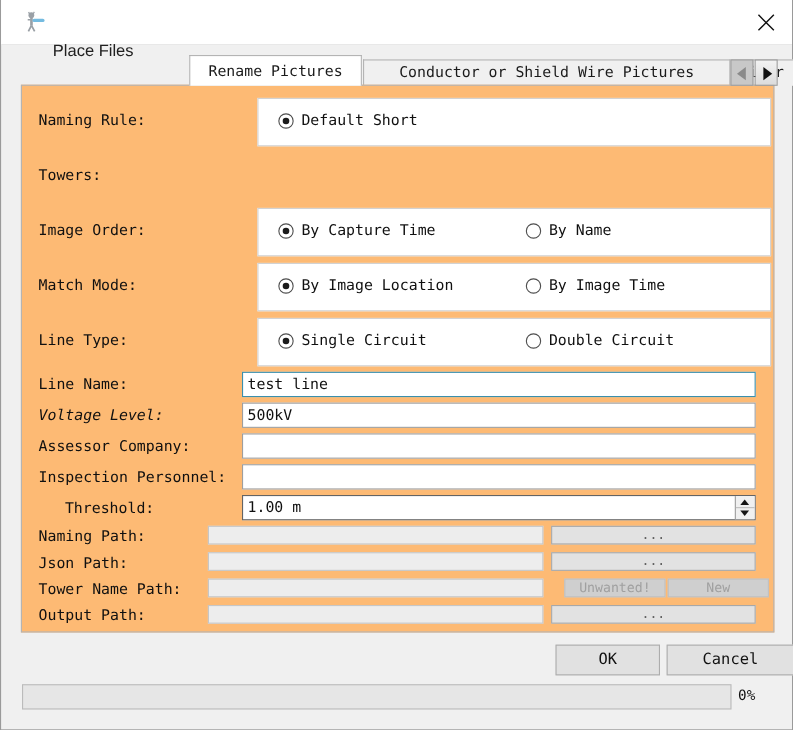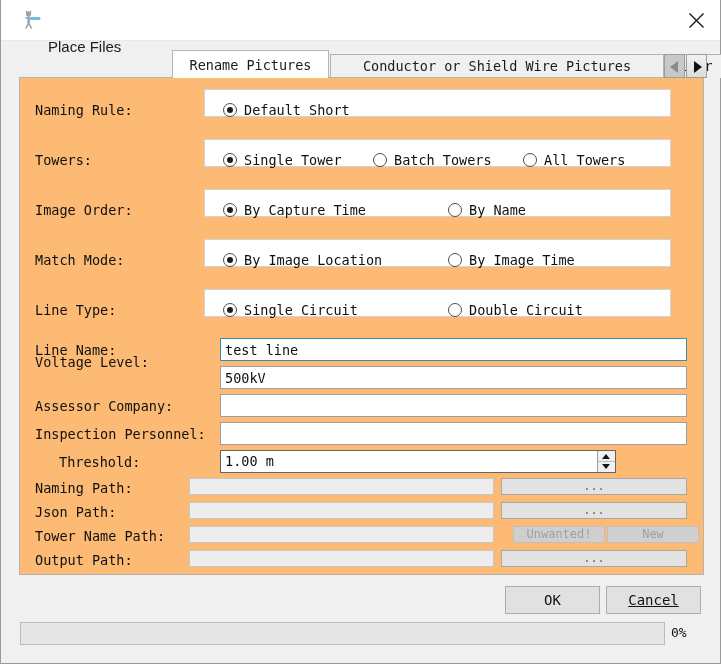--- a/index.html
+++ b/index.html
@@ -138,23 +138,23 @@
     position: absolute;
     font-family: "DejaVu Sans Mono", monospace;
     font-size: 13.5px;
     color: #101010;
     white-space: nowrap;
   }
 
   
   .groupbox {
     position: absolute;
-    left: 184px;
+    left: 214px;
     width: 467px;
-    height: 28px;
+    height: 44px;
     box-sizing: border-box;
     border: 1px solid #d2d2d2;
     background: #ffffff;
   }
   .radio {
     position: absolute;
     top: 12px;
     display: block;
     white-space: nowrap;
     cursor: pointer;
@@ -202,21 +202,21 @@
     padding: 0 0 0 4px;
     line-height: 21px;
     outline: none;
     cursor: text;
   }
   .tfield.focused { border: 1px solid #3a8fad; }
 
   .spinwrap {
     position: absolute;
     left: 200px;
-    width: 396px;
+    width: 467px;
     height: 23px;
     box-sizing: border-box;
     border: 1px solid #646464;
     background: #ffffff;
   }
   .spinwrap .sval {
     position: absolute;
     left: 4px; top: 0px;
     font-family: "DejaVu Sans Mono", monospace;
     font-size: 13.5px;
@@ -292,21 +292,21 @@
     border: 1px solid #adadad;
     background: #e1e1e1;
     font-family: "DejaVu Sans Mono", monospace;
     font-size: 14px;
     color: #101010;
     text-align: center;
     line-height: 26px;
     cursor: pointer;
   }
   .btn-ok     { left: 504px; top: 586px; width: 95px; }
-  .btn-cancel { left: 605px; top: 586px; width: 95px; text-decoration: underline; }
+  .btn-cancel { left: 605px; top: 586px; width: 116px; }
 
   .progress {
     position: absolute;
     left: 19px;
     top: 622px;
     width: 645px;
     height: 23px;
     box-sizing: border-box;
     border: 1px solid #bbbbbb;
     background: #e6e6e6;
@@ -361,34 +361,20 @@
 
     <span class="row-label" style="left:15px; top:24px;">Naming Rule:</span>
     <div class="groupbox" style="top:11px;">
       <span class="radio checked" style="left:18px;">
         <span class="dot"></span>
         <span class="rtext">Default Short</span>
       </span>
     </div>
 
     <span class="row-label" style="left:15px; top:74px;">Towers:</span>
-    <div class="groupbox" style="top:61px;">
-      <span class="radio checked" style="left:18px;">
-        <span class="dot"></span>
-        <span class="rtext">Single Tower</span>
-      </span>
-      <span class="radio" style="left:168px;">
-        <span class="dot"></span>
-        <span class="rtext">Batch Towers</span>
-      </span>
-      <span class="radio" style="left:318px;">
-        <span class="dot"></span>
-        <span class="rtext">All Towers</span>
-      </span>
-    </div>
 
     <span class="row-label" style="left:15px; top:124px;">Image Order:</span>
     <div class="groupbox" style="top:111px;">
       <span class="radio checked" style="left:18px;">
         <span class="dot"></span>
         <span class="rtext">By Capture Time</span>
       </span>
       <span class="radio" style="left:243px;">
         <span class="dot"></span>
         <span class="rtext">By Name</span>
@@ -415,21 +401,21 @@
       </span>
       <span class="radio" style="left:243px;">
         <span class="dot"></span>
         <span class="rtext">Double Circuit</span>
       </span>
     </div>
 
     <span class="row-label" style="left:15px; top:264px;">Line Name:</span>
     <input class="tfield focused" style="top: 260px;" value="test line">
 
-    <span class="row-label" style="left:15px; top:276px;">Voltage Level:</span>
+    <span class="row-label" style="left:15px; top:292px;font-style:italic;">Voltage Level:</span>
     <input class="tfield" style="top: 288px;" value="500kV">
 
     <span class="row-label" style="left:15px; top:320px;">Assessor Company:</span>
     <input class="tfield" style="top: 316px;" value="">
 
     <span class="row-label" style="left:15px; top:348px;">Inspection Personnel:</span>
     <input class="tfield" style="top: 344px;" value="">
 
     <span class="row-label" style="left:15px; top:376px;margin-left:24px;">Threshold:</span>
     <div class="spinwrap" style="top:372px;">

